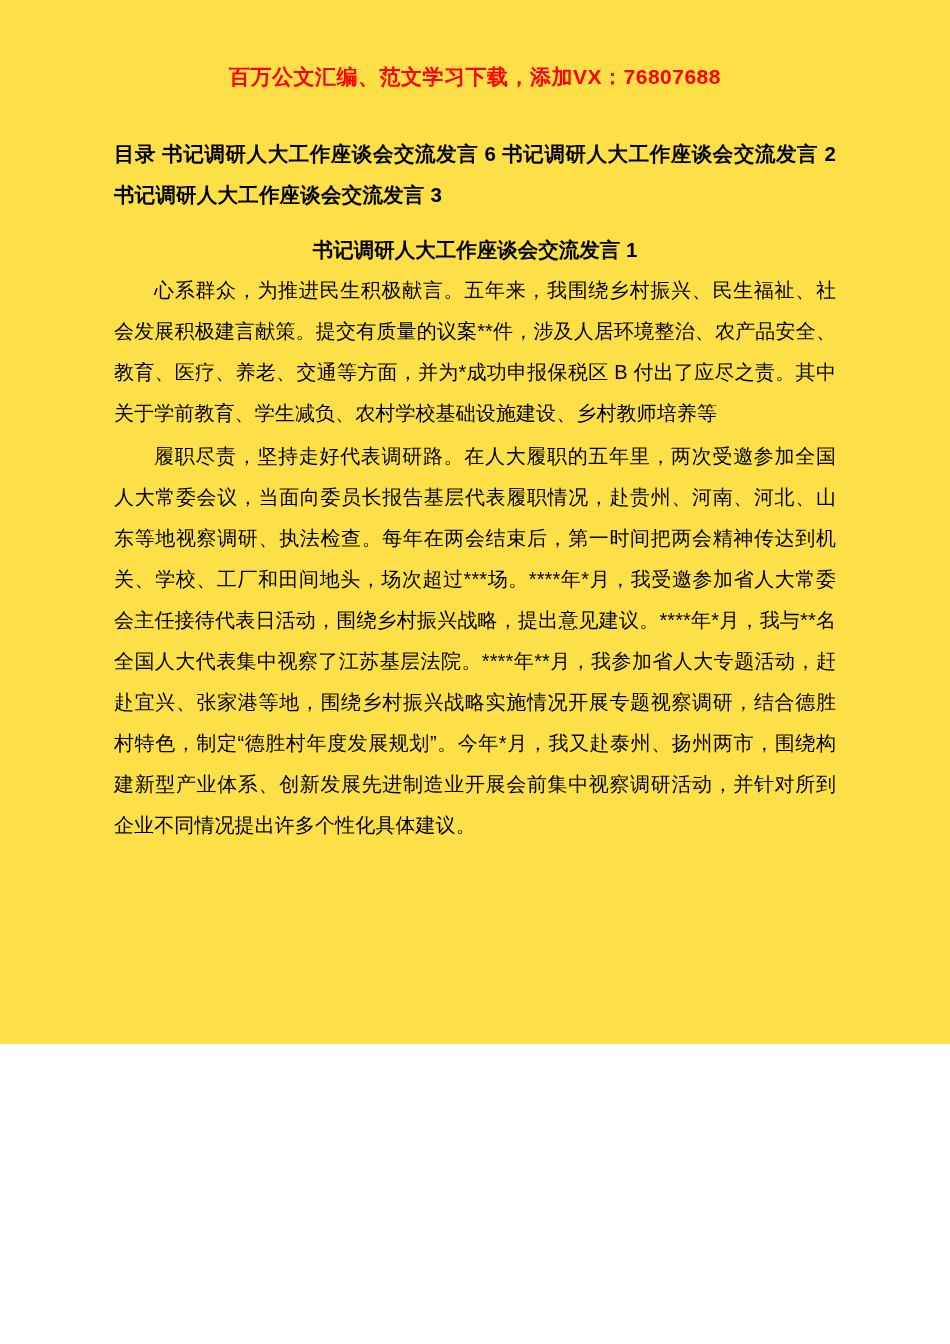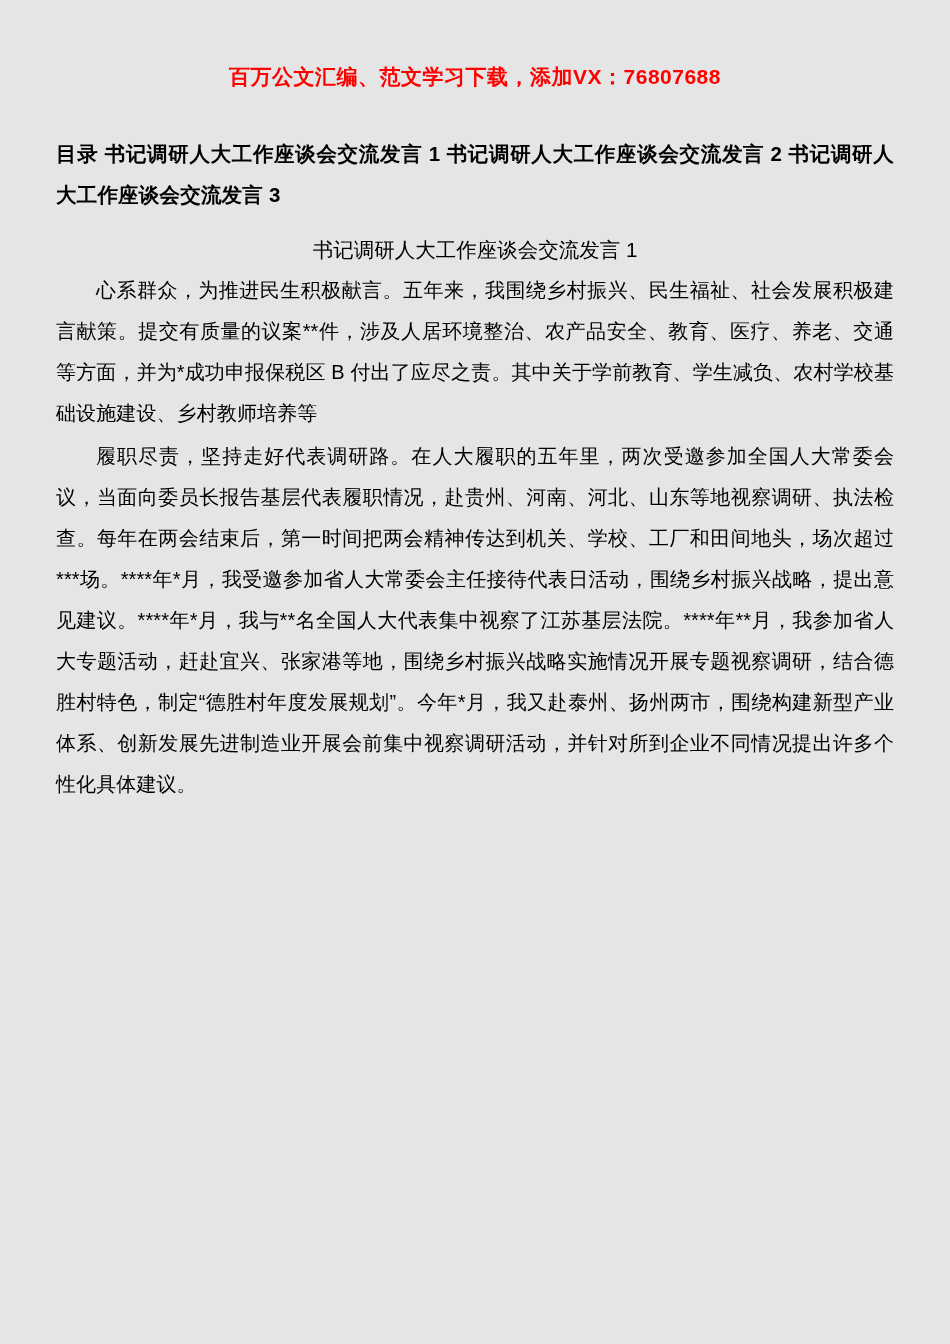--- a/index.html
+++ b/index.html
@@ -10,24 +10,24 @@
   body {
     width: 950px;
     height: 1344px;
     font-family: "Liberation Sans", sans-serif;
     color: #000000;
     overflow: hidden;
   }
   .page {
     position: relative;
     width: 950px;
-    height: 1344px;
+    height: 1044px;
     box-sizing: border-box;
-    padding: 0 56px;
-    background: #e5e5e5;
+    padding: 0 114px;
+    background: #fde047;
   }
   .banner {
     padding-top: 62px;
     text-align: center;
     color: #ff0000;
     font-size: 21px;
     font-weight: 700;
     letter-spacing: 0.5px;
     line-height: 1.4;
     white-space: nowrap;
@@ -38,21 +38,21 @@
     font-weight: 700;
     line-height: 2.0;
     text-align: justify;
     text-justify: inter-ideograph;
     letter-spacing: 0.2px;
   }
   .doc-title {
     margin-top: 14px;
     text-align: center;
     font-size: 20.5px;
-    font-weight: 400;
+    font-weight: 700;
     line-height: 2.0;
   }
   .para {
     font-size: 20px;
     line-height: 2.05;
     text-align: justify;
     text-justify: inter-ideograph;
     text-indent: 2em;
     margin: 0;
     letter-spacing: 0.1px;
@@ -61,21 +61,21 @@
     margin-top: 2px;
   }
 </style>
 </head>
 <body>
 
 <div class="page">
 
   <div class="banner">百万公文汇编、范文学习下载，添加VX：76807688</div>
 
-  <div class="toc">目录 书记调研人大工作座谈会交流发言 1  书记调研人大工作座谈会交流发言 2  书记调研人大工作座谈会交流发言 3</div>
+  <div class="toc">目录 书记调研人大工作座谈会交流发言 6  书记调研人大工作座谈会交流发言 2  书记调研人大工作座谈会交流发言 3</div>
 
   <div class="doc-title">书记调研人大工作座谈会交流发言 1</div>
 
 
   <p class="para">心系群众，为推进民生积极献言。五年来，我围绕乡村振兴、民生福祉、社会发展积极建言献策。提交有质量的议案**件，涉及人居环境整治、农产品安全、教育、医疗、养老、交通等方面，并为*成功申报保税区 B 付出了应尽之责。其中关于学前教育、学生减负、农村学校基础设施建设、乡村教师培养等</p>
 
   <p class="para">履职尽责，坚持走好代表调研路。在人大履职的五年里，两次受邀参加全国人大常委会议，当面向委员长报告基层代表履职情况，赴贵州、河南、河北、山东等地视察调研、执法检查。每年在两会结束后，第一时间把两会精神传达到机关、学校、工厂和田间地头，场次超过***场。****年*月，我受邀参加省人大常委会主任接待代表日活动，围绕乡村振兴战略，提出意见建议。****年*月，我与**名全国人大代表集中视察了江苏基层法院。****年**月，我参加省人大专题活动，赶赴宜兴、张家港等地，围绕乡村振兴战略实施情况开展专题视察调研，结合德胜村特色，制定“德胜村年度发展规划”。今年*月，我又赴泰州、扬州两市，围绕构建新型产业体系、创新发展先进制造业开展会前集中视察调研活动，并针对所到企业不同情况提出许多个性化具体建议。</p>
 
 </div>
 

